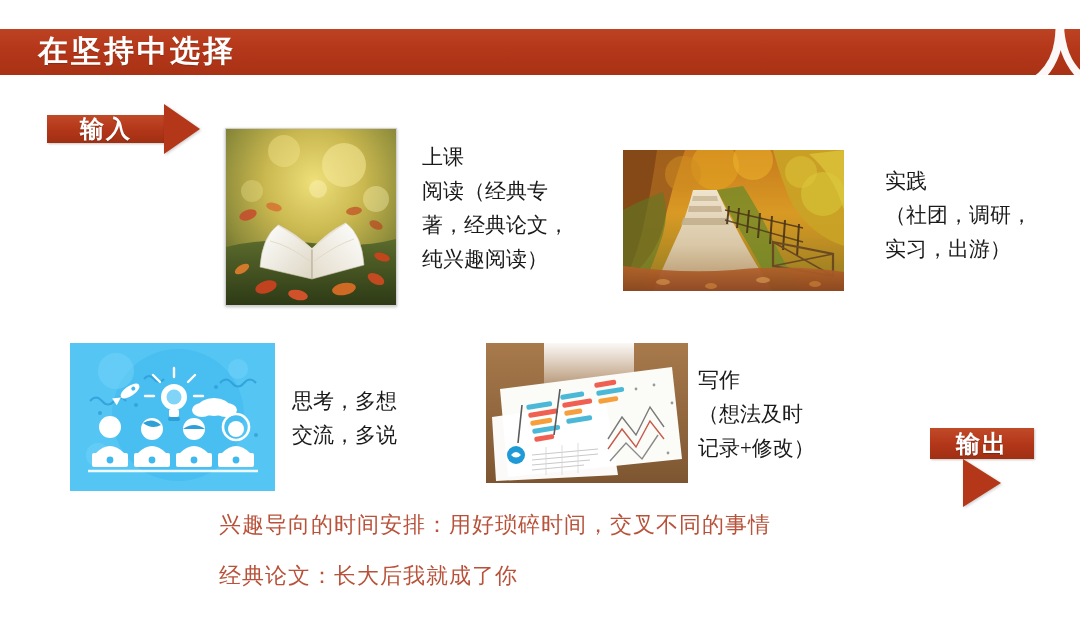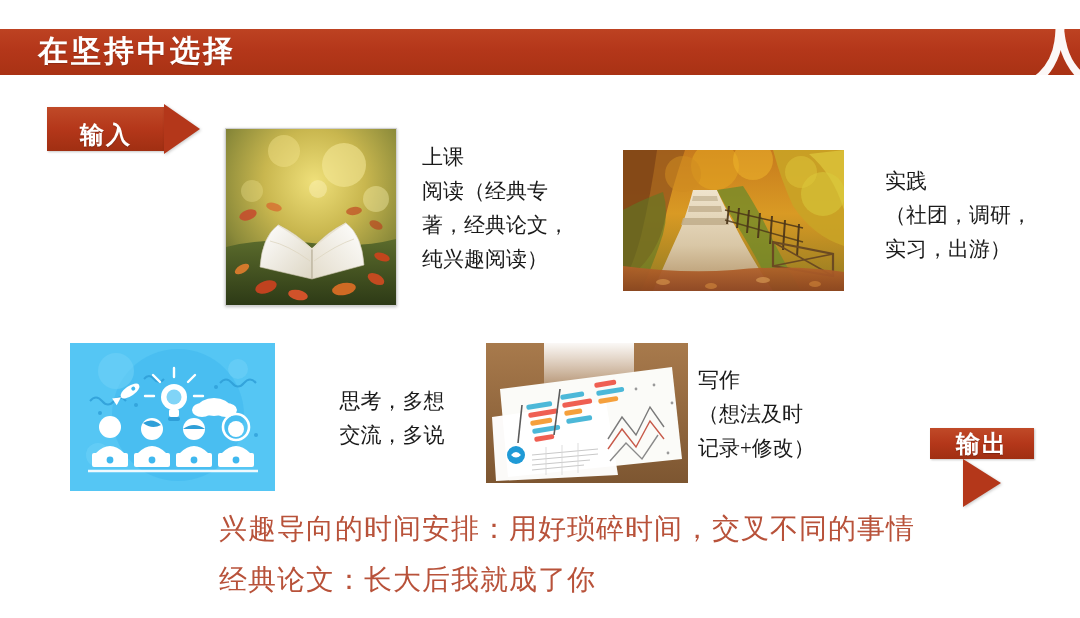--- a/index.html
+++ b/index.html
@@ -85,24 +85,23 @@
     white-space: nowrap;
     text-shadow: 0 1px 1px rgba(0,0,0,0.25);
   }
 
   #arrow-input {
     left: 47px;
     top: 104px;
   }
   #arrow-input .arrow-body {
     width: 118px;
-    height: 44px;
+    height: 28px;
     padding-right: 12px;
     box-sizing: border-box;
-    align-items: flex-end;
   }
   #arrow-input .arrow-head {
     border-width: 25px 0 25px 36px;
     border-color: transparent transparent transparent #b4371a;
     margin-left: -1px;
   }
   #arrow-input .arrow-label {
     transform: translateX(6px);
   }
 
@@ -142,28 +141,28 @@
   .body-text {
     position: absolute;
     font-family: "Liberation Serif", "DejaVu Serif", serif;
     font-size: 21px;
     line-height: 1.62;
     color: #1a1a1a;
     white-space: pre-line;
   }
   #text-class   { left: 422px; top: 140px; width: 190px; }
   #text-practice{ left: 885px; top: 164px; width: 190px; }
-  #text-think   { left: 292px; top: 384px; width: 200px; text-align: center; }
+  #text-think   { left: 292px; top: 384px; width: 200px; }
   #text-write   { left: 698px; top: 363px; width: 200px; }
 
   
   .footer-line {
     position: absolute;
     font-family: "Liberation Serif", "DejaVu Serif", serif;
-    font-size: 28px;
+    font-size: 22px;
     color: #b8523a;
     letter-spacing: 1px;
     white-space: nowrap;
   }
   #footer-1 { left: 219px; top: 510px; }
   #footer-2 { left: 219px; top: 561px; }
 </style>
 </head>
 <body>
 

